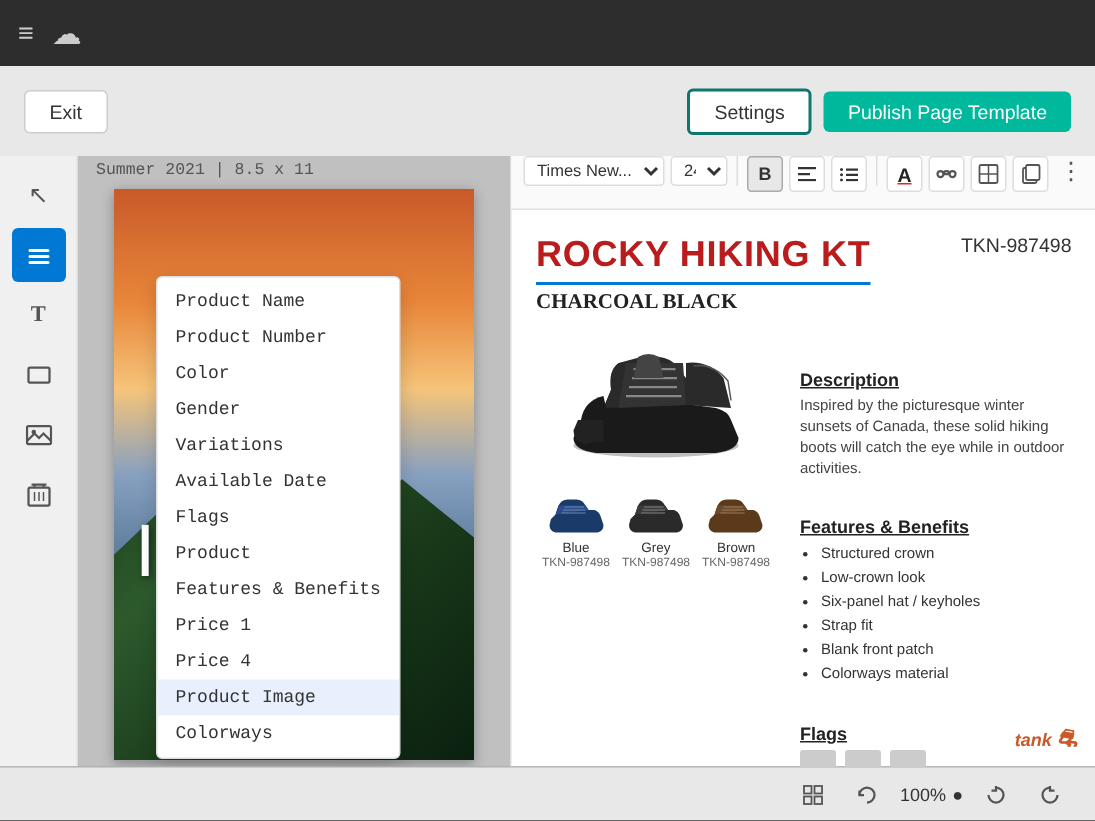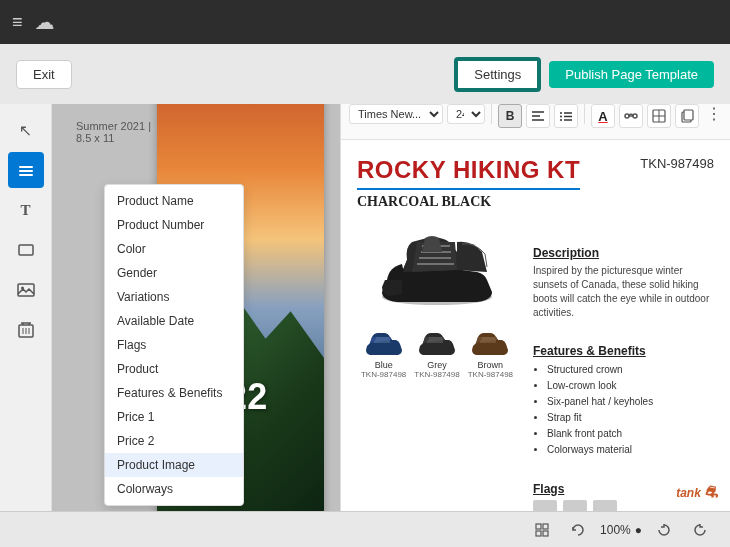--- a/index.html
+++ b/index.html
@@ -46,21 +46,21 @@
       background: white;
       border: 1px solid #ccc;
       border-radius: 4px;
       padding: 6px 16px;
       font-size: 13px;
       cursor: pointer;
       color: #333;
     }
     .btn-settings {
       background: white;
-      border: 4px solid #0f766e;
+      border: 2px solid #0f766e;
       border-radius: 4px;
       padding: 6px 16px;
       font-size: 13px;
       cursor: pointer;
       color: #333;
     }
     .btn-publish {
       background: #00b89c;
       border: none;
       border-radius: 4px;
@@ -104,25 +104,26 @@
     .sidebar-tool.active {
       background: #0078d4;
       color: white;
     }
 
     
     .canvas-area {
       flex: 1;
       background: #c0c0c0;
       display: flex;
-      flex-direction: row;
-      align-items: center;
-      padding: 16px;
+      flex-direction: column;
+      align-items: center;
+      padding: 4px;
       overflow: hidden;
       position: relative;
+      font-family: Liberation Mono, monospace;
     }
 
     
     .page-canvas {
       background: white;
       width: 240px;
       height: 460px;
       position: relative;
       box-shadow: 0 2px 8px rgba(0,0,0,0.3);
       overflow: hidden;
@@ -486,21 +487,21 @@
       <span class="dropdown-item">Product Name</span>
       <span class="dropdown-item">Product Number</span>
       <span class="dropdown-item">Color</span>
       <span class="dropdown-item">Gender</span>
       <span class="dropdown-item">Variations</span>
       <span class="dropdown-item">Available Date</span>
       <span class="dropdown-item">Flags</span>
       <span class="dropdown-item">Product</span>
       <span class="dropdown-item">Features &amp; Benefits</span>
       <span class="dropdown-item">Price 1</span>
-      <span class="dropdown-item">Price 2</span>
+      <span class="dropdown-item">Price 4</span>
       <span class="dropdown-item active">Product Image</span>
       <span class="dropdown-item">Colorways</span>
     </div>
   </div>
 
   <div class="editor-panel">
 
     <div class="editor-toolbar">
       <select class="toolbar-select">
         <option>Times New...</option>

